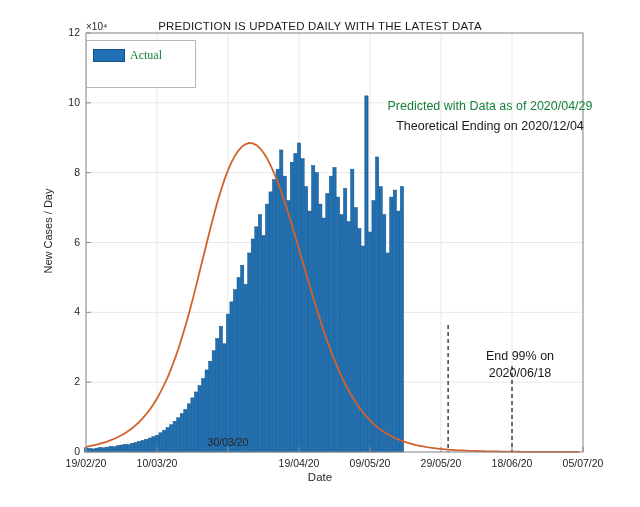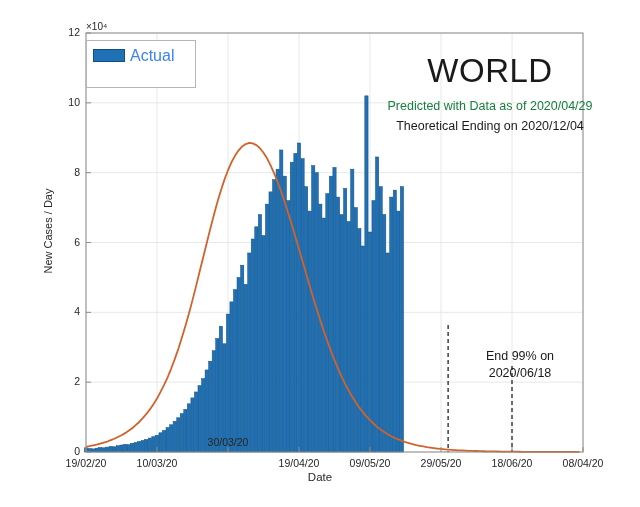--- a/index.html
+++ b/index.html
@@ -41,21 +41,21 @@
     box-sizing:border-box;padding:5px 6px 0 6px;
   }
   .legend-row{display:flex;align-items:center;height:19px;}
   .legend-swatch-bar{
     width:32px;height:13px;background:#1f70b4;
     border:1px solid #12507f;box-sizing:border-box;margin-right:5px;
   }
   .legend-swatch-line{
     width:32px;height:0;border-top:2.2px solid #d2622c;margin-right:5px;
   }
-  .legend-label{font-size:16px;color:#3b82f6;}
+  .legend-label{font-size:12px;color:#15803d;font-family:Liberation Serif, serif;}
 
   #country-name{
     left:390px;top:52px;width:200px;text-align:center;
     font-size:33px;color:#1a1a1a;letter-spacing:.5px;
   }
   #asof-line{
     left:360px;top:99px;width:260px;text-align:center;
     font-size:12.5px;color:#15803d;
   }
   #ending-line{
@@ -65,20 +65,21 @@
 
   .marker-note{position:absolute;text-align:center;font-size:12.5px;color:#1a1a1a;line-height:17px;}
   #note-97{left:375px;top:306px;width:140px;}
   #note-99{left:450px;top:348px;width:140px;}
 </style>
 </head>
 <body>
 
 <div id="figure">
 
+  <div class="txt" id="chart-title">PREDICTION IS UPDATED DAILY WITH THE LATEST DATA</div>
 
   <div class="txt" id="ymult">×10⁴</div>
 
   <div class="txt" id="ylabel">New Cases / Day</div>
 
   <div class="txt" id="xlabel">Date</div>
 
   <svg id="plot-svg" width="640" height="507">
     <g id="gridlines">
         <line x1="86" x2="583" y1="452" y2="452" stroke="#e8e8e8" stroke-width="1"></line>
@@ -228,31 +229,30 @@
       <div class="ytick" style="left: 54px; top: 26px;">12</div>
     </div>
   <div id="xtick-layer">
       <div class="xtick" style="left: 51px; top: 457px;">19/02/20</div>
       <div class="xtick" style="left: 122px; top: 457px;">10/03/20</div>
       <div class="xtick" style="left: 193px; top: 436px;">30/03/20</div>
       <div class="xtick" style="left: 264px; top: 457px;">19/04/20</div>
       <div class="xtick" style="left: 335px; top: 457px;">09/05/20</div>
       <div class="xtick" style="left: 406px; top: 457px;">29/05/20</div>
       <div class="xtick" style="left: 477px; top: 457px;">18/06/20</div>
-      <div class="xtick" style="left: 548px; top: 457px;">08/04/20</div>
+      <div class="xtick" style="left: 548px; top: 457px;">05/07/20</div>
     </div>
 
   <div id="legend">
     <div class="legend-row">
       <span class="legend-swatch-bar"></span>
       <span class="legend-label">Actual</span>
     </div>
   </div>
 
-  <div class="txt" id="country-name">WORLD</div>
   <div class="txt" id="asof-line">Predicted with Data as of 2020/04/29</div>
   <div class="txt" id="ending-line">Theoretical Ending on 2020/12/04</div>
 
   <div class="marker-note" id="note-99">
     <div>End 99% on</div>
     <div>2020/06/18</div>
   </div>
 
 </div>
 

